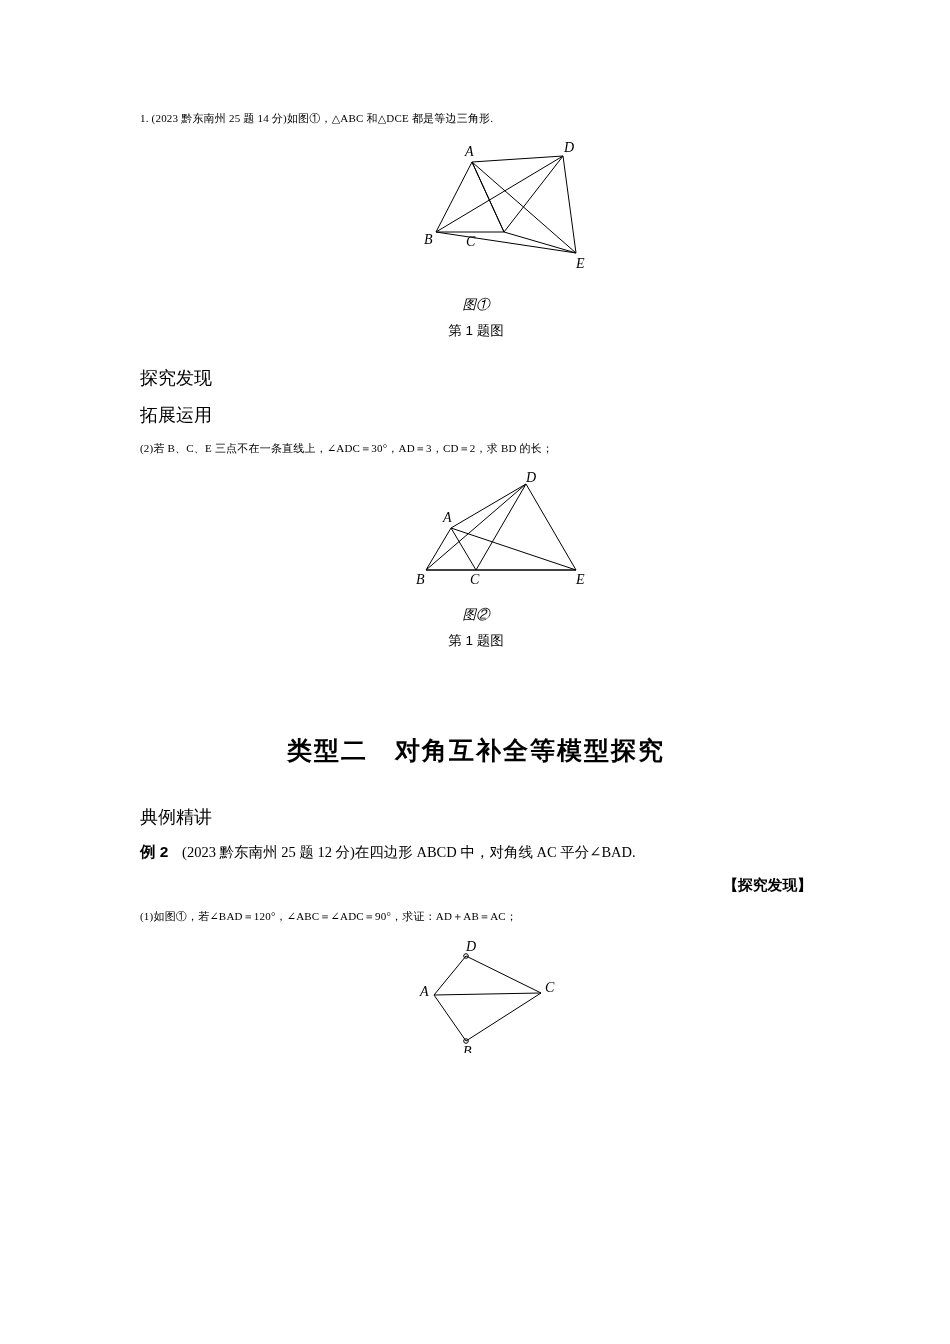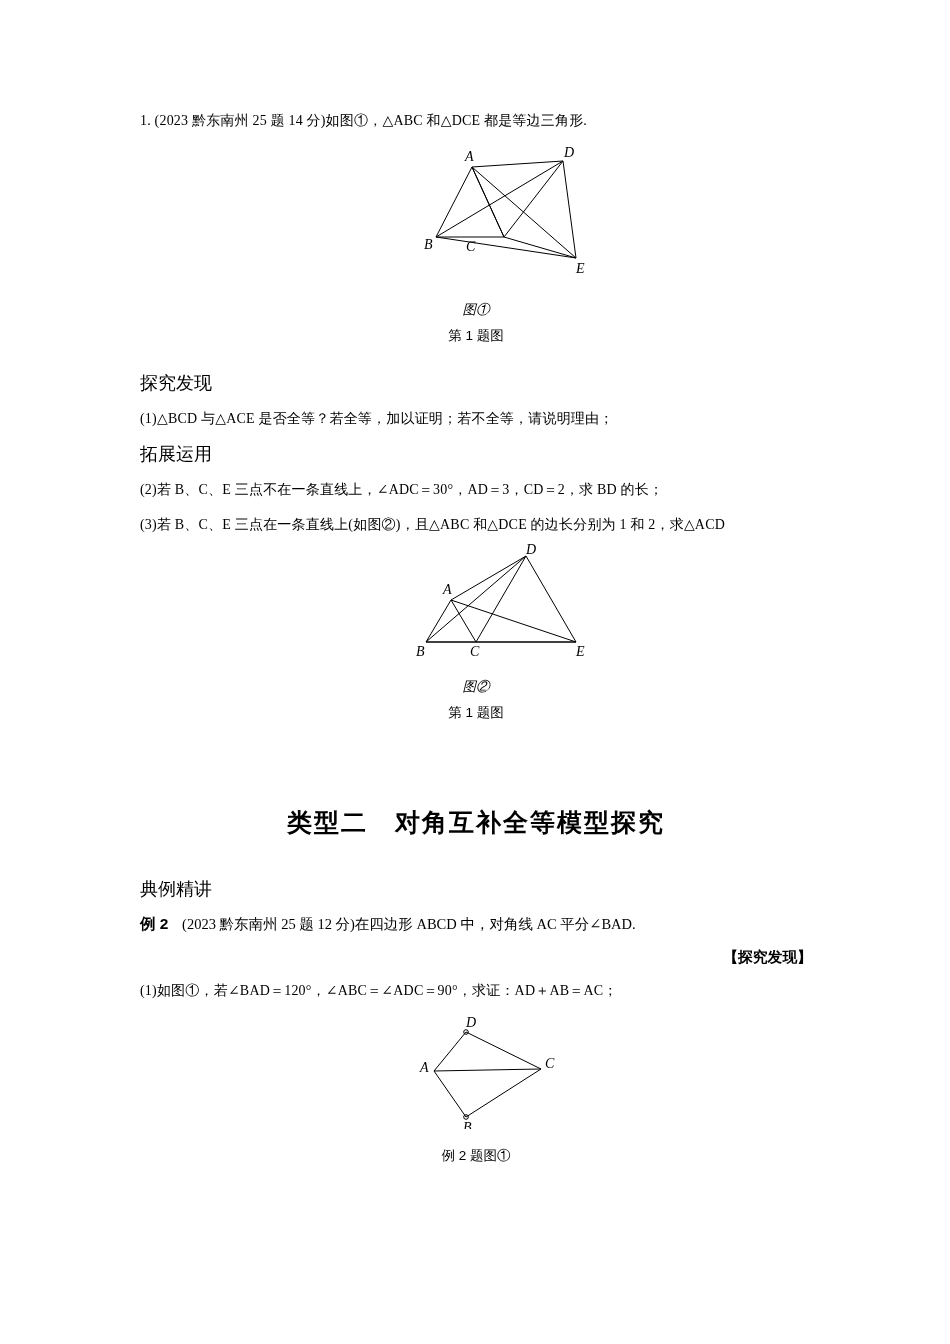--- a/index.html
+++ b/index.html
@@ -21,21 +21,21 @@
     height: 1344px;
     padding: 0;
   }
   .content {
     position: absolute;
     left: 140px;
     top: 110px;
     width: 672px;
   }
   .line {
-    font-size: 14px;
+    font-size: 11px;
     line-height: 1.55;
     margin: 0 0 13px 0;
     letter-spacing: 0.2px;
   }
   .bold-head {
     font-weight: normal;
     font-size: 18px;
     margin: 0 0 13px 0;
     font-family: "Liberation Sans", sans-serif;
   }
@@ -118,24 +118,22 @@
         <text x="238" y="12">D</text>
         <text x="250" y="128">E</text>
       </svg>
       <div class="fig-caption">图①</div>
       <div class="fig-caption2">第 1 题图</div>
     </div>
 
     <div class="spacer-md"></div>
 
     <p class="bold-head">探究发现</p>
-    <p class="line">(1)△BCD 与△ACE 是否全等？若全等，加以证明；若不全等，请说明理由；</p>
     <p class="bold-head">拓展运用</p>
     <p class="line">(2)若 B、C、E 三点不在一条直线上，∠ADC＝30°，AD＝3，CD＝2，求 BD 的长；</p>
-    <p class="line" style="margin-bottom:2px">(3)若 B、C、E 三点在一条直线上(如图②)，且△ABC 和△DCE 的边长分别为 1 和 2，求△ACD</p>
 
     <div class="fig-wrap">
       <svg width="300" height="130" viewBox="0 0 300 130">
 
         <line x1="100" y1="100" x2="250" y2="100" stroke="#000" stroke-width="1"></line>
 
         <polygon points="100,100 150,100 125,58" fill="none" stroke="#000" stroke-width="1"></polygon>
 
         <polygon points="150,100 250,100 200,14" fill="none" stroke="#000" stroke-width="1"></polygon>
 
@@ -173,17 +171,16 @@
       <svg width="300" height="115" viewBox="0 0 300 115">
         <polygon points="108,57 140,18 215,55 140,103" fill="none" stroke="#000" stroke-width="1"></polygon>
         <line x1="108" y1="57" x2="215" y2="55" stroke="#000" stroke-width="1"></line>
         <circle cx="140" cy="18" r="2.3" fill="none" stroke="#000" stroke-width="1"></circle>
         <circle cx="140" cy="103" r="2.3" fill="none" stroke="#000" stroke-width="1"></circle>
         <text x="140" y="13">D</text>
         <text x="94" y="58">A</text>
         <text x="219" y="54">C</text>
         <text x="137" y="118">B</text>
       </svg>
-      <div class="fig-caption2" style="margin-top:14px">例 2 题图①</div>
     </div>
 
   </div>
 </div>
 
 </body></html>

